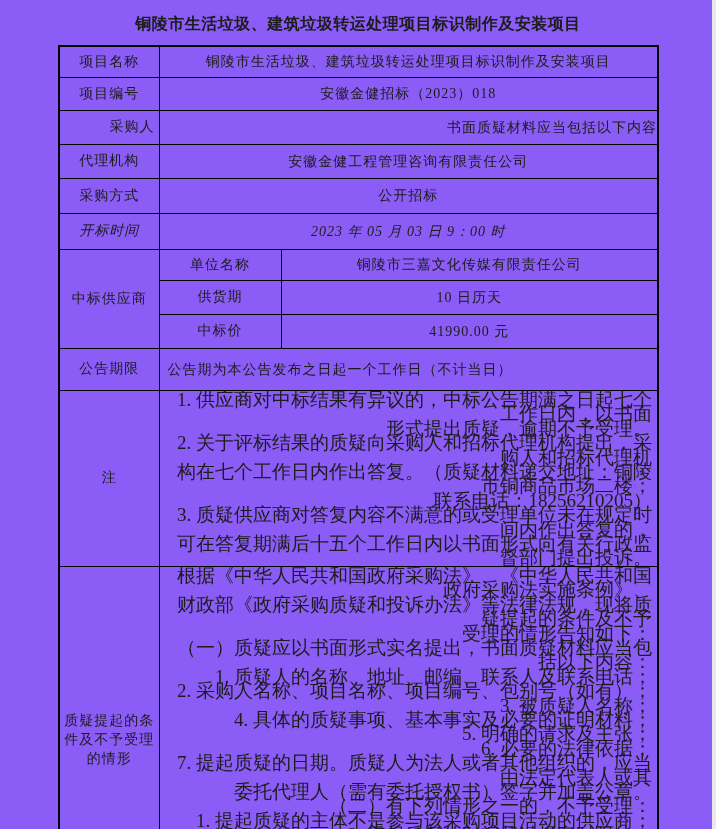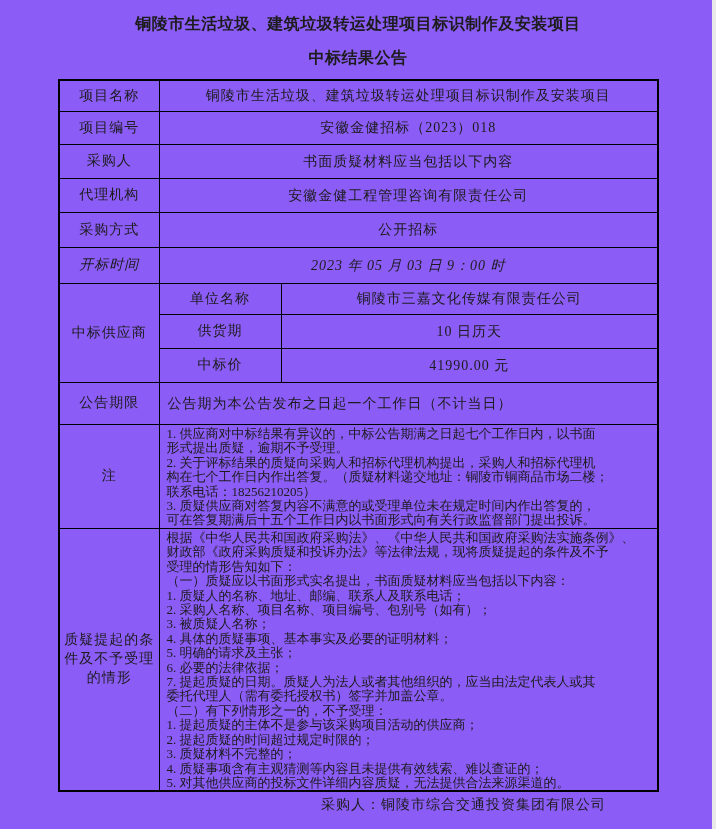--- a/index.html
+++ b/index.html
@@ -43,32 +43,32 @@
     letter-spacing:1px;
     text-align:center;
     vertical-align:middle;
     padding:0;
     overflow:hidden;
     word-break:break-all;
   }
   .result-table td.lbl { line-height:1.35; padding:0 4px; }
   .result-table td.left-val { text-align:left; padding-left:8px;margin-top:26px; }
   .result-table td.block-text {
-    text-align:left;
+    text-align:right;
     vertical-align:top;
-    font-size:13px;
+    font-size:19px;
     letter-spacing:0;
     line-height:14.4px;
     padding:2px 5px 0 7px;
     white-space:pre-line;
   }
   
   tr.r1  td { height:30px; }
   tr.r2  td { height:32px; }
-  tr.r3  td { height:33px; }
+  tr.r3  td { height:33px;text-align:right; }
   tr.r4  td { height:33px; }
   tr.r5  td { height:34px; }
   tr.r6  td { height:35px;font-style:italic; }
   tr.r7  td { height:30px; }
   tr.r8  td { height:33px; }
   tr.r9  td { height:33px;margin-top:33px; }
   tr.r10 td { height:41px; }
   tr.r11 td { height:101px; }
   tr.r12 td { height:259px; }
   .footer {
@@ -78,21 +78,20 @@
     font-size:14px;
     letter-spacing:1px;
     line-height:16.5px;
   }
 </style>
 </head>
 <body>
 
 <div class="page">
   <div class="doc-title-line1">铜陵市生活垃圾、建筑垃圾转运处理项目标识制作及安装项目</div>
-  <div class="doc-title-line2">中标结果公告</div>
 
   <table class="result-table">
     <colgroup>
       <col style="width:100px">
       <col style="width:122px">
       <col style="width:377px">
     </colgroup>
     <tbody>
       <tr class="r1">
         <td class="lbl">项目名称</td>

